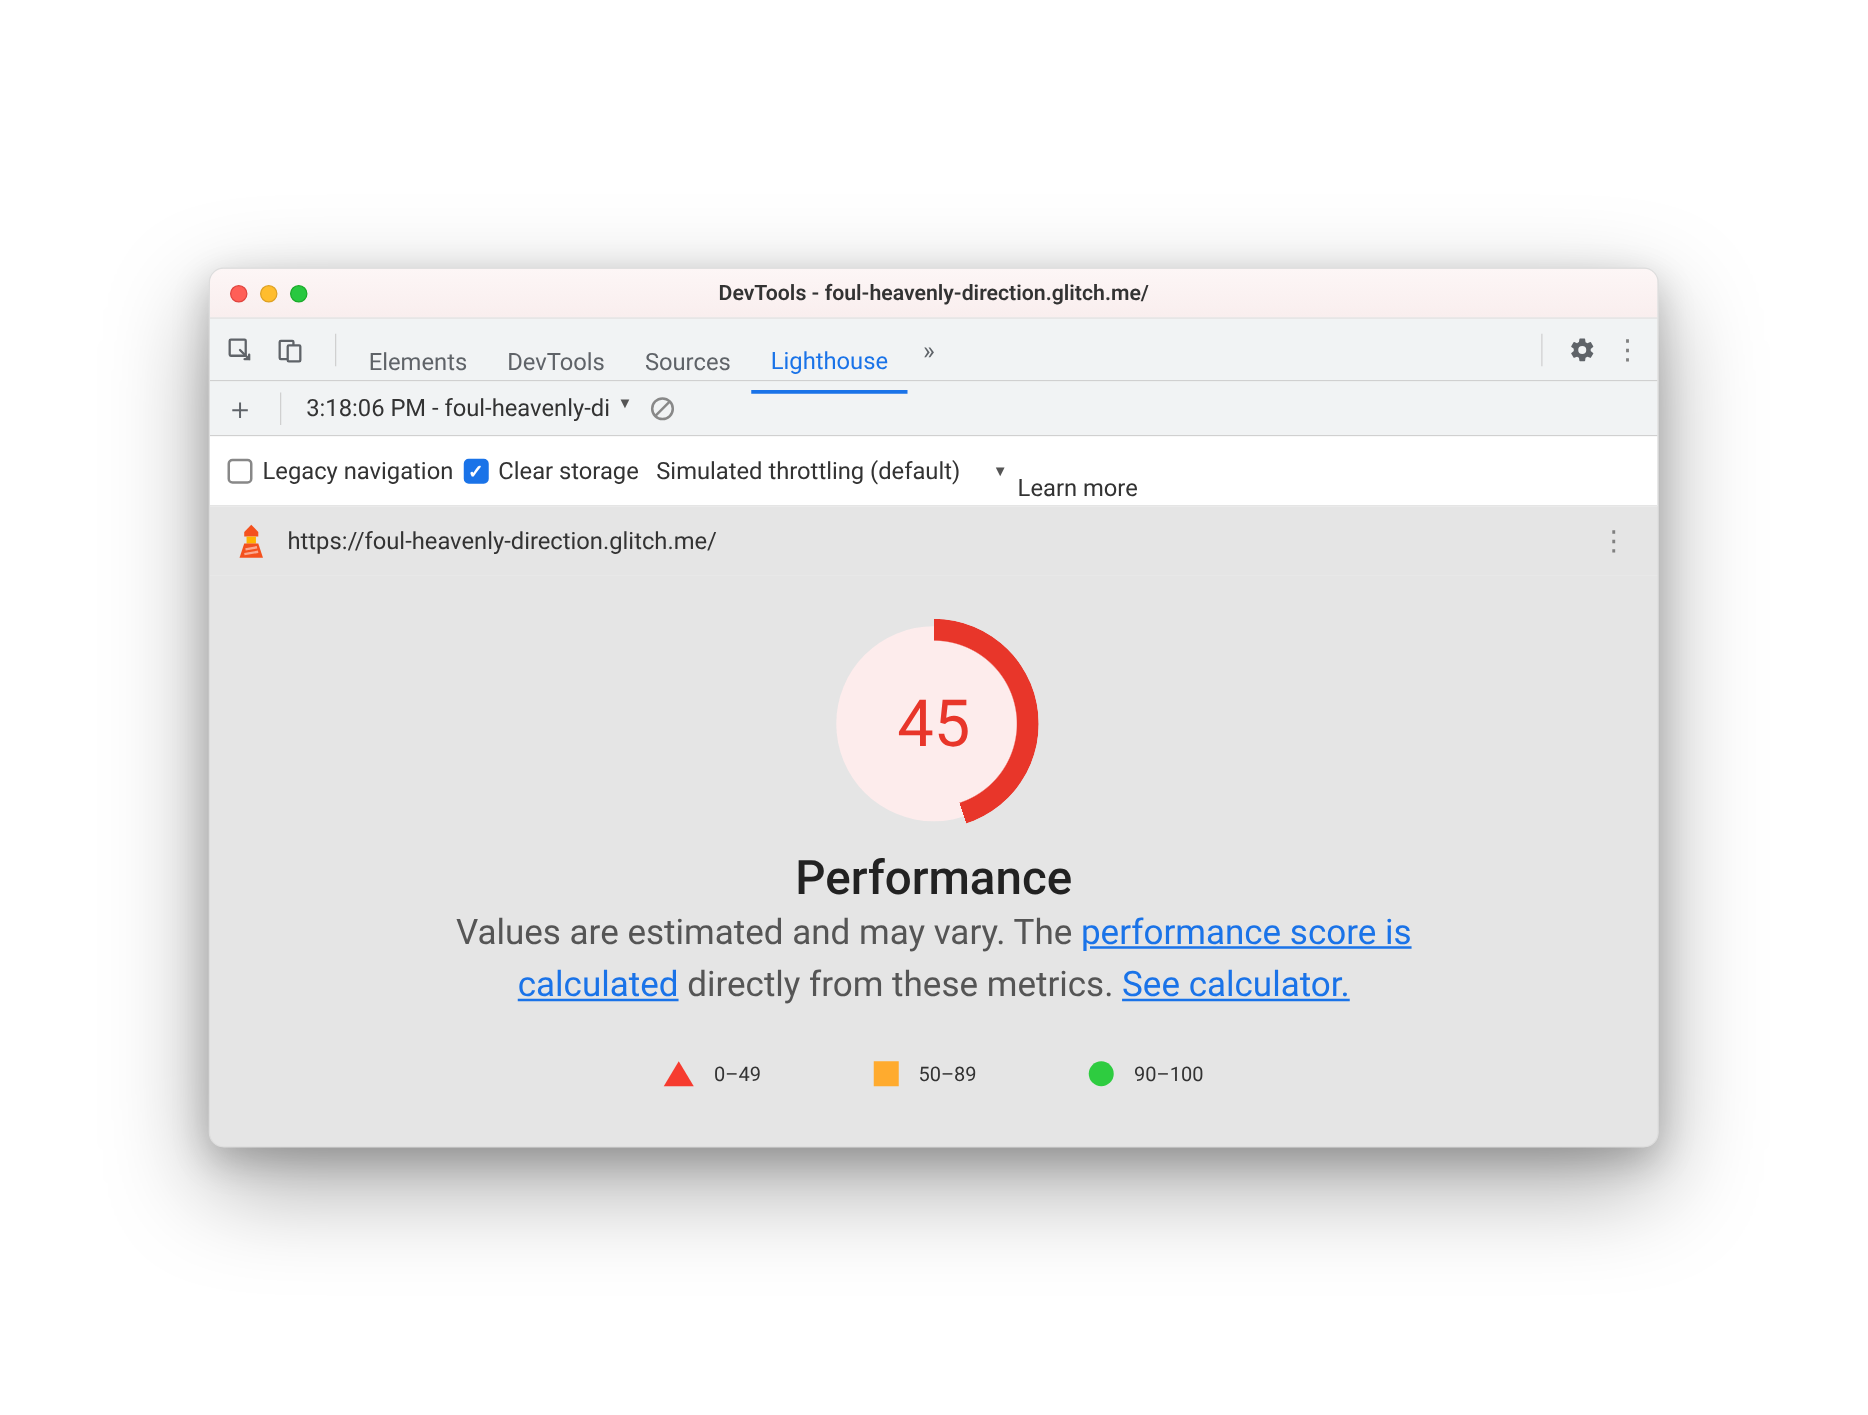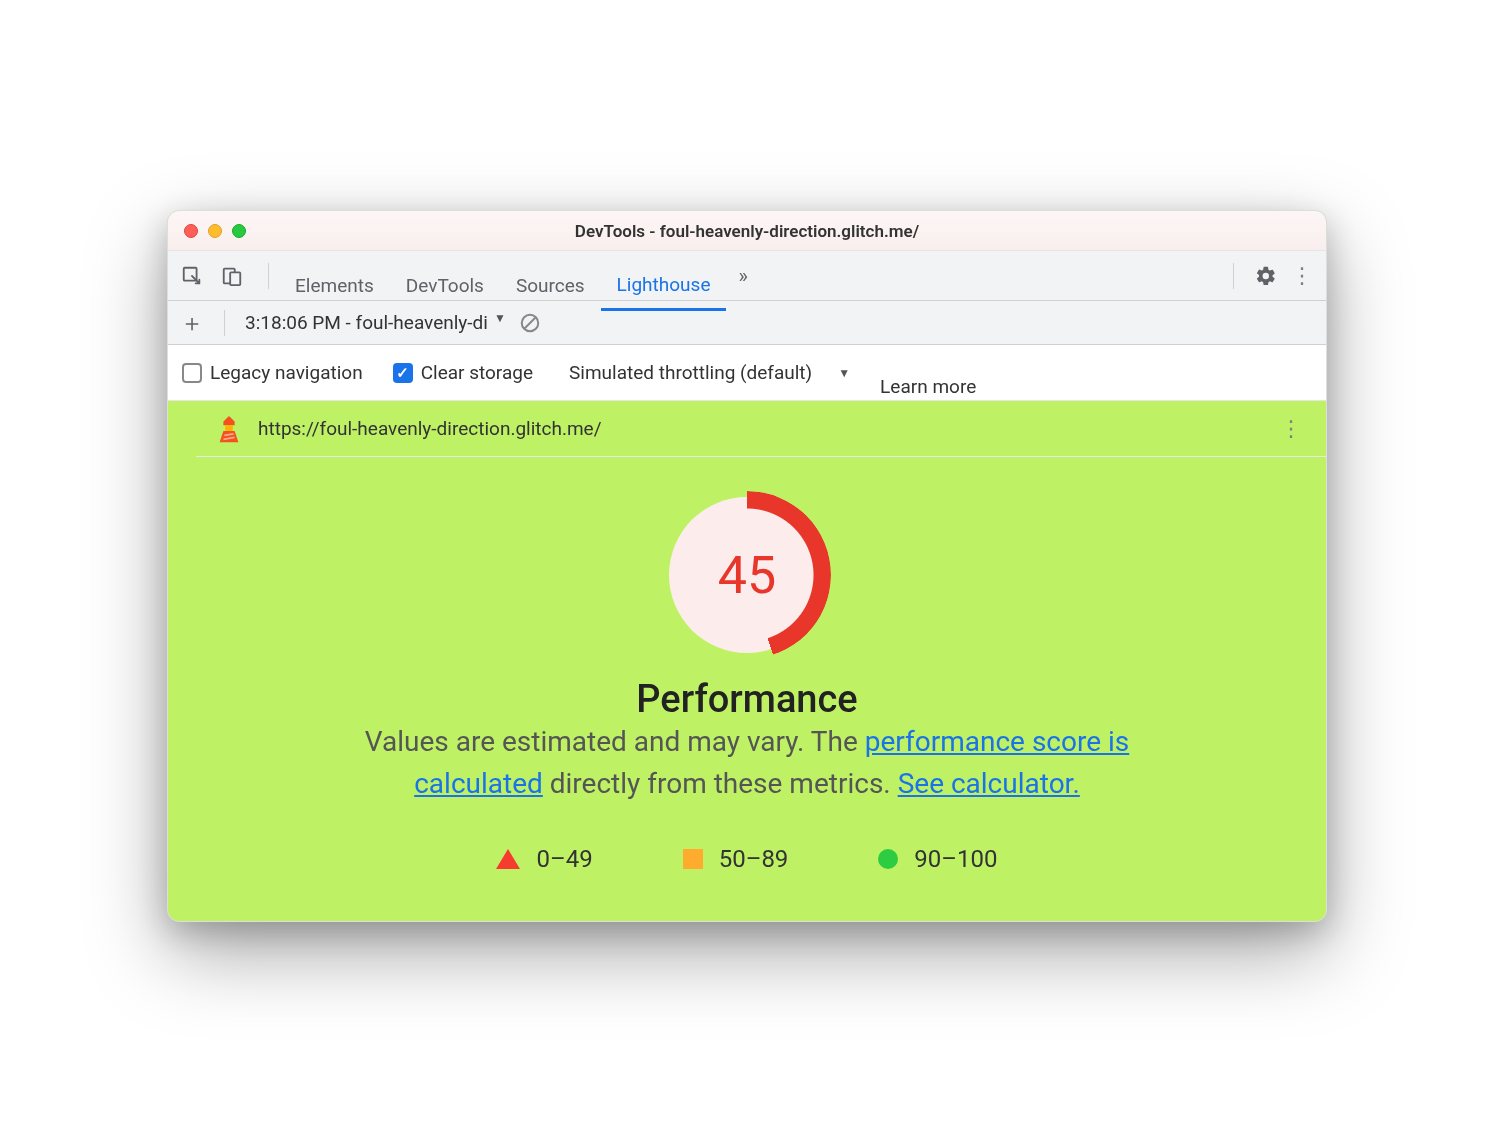--- a/index.html
+++ b/index.html
@@ -9,21 +9,21 @@
     display: flex;
     align-items: center;
     justify-content: center;
     min-height: 1132px;
   }
   .window {
     width: 1160px;
     border-radius: 12px;
     box-shadow: 0 30px 80px rgba(0,0,0,0.35), 0 10px 30px rgba(0,0,0,0.2);
     overflow: hidden;
-    background: #bef264;
+    background: #e5e5e5;
     border: 1px solid #ddd;
   }
   .titlebar {
     height: 40px;
     background: linear-gradient(#fdf6f6, #f9eeee);
     display: flex;
     align-items: center;
     position: relative;
     border-bottom: 1px solid #e5e5e5;
   }
@@ -61,40 +61,40 @@
   }
   .plus { font-size: 24px; font-weight: 300; cursor: pointer; }
   .report-select {
     display: flex; align-items: flex-start; gap: 6px;
     color: #333; max-width: 340px; overflow: hidden; white-space: nowrap;
     cursor: pointer;
   }
   .triangle-down { font-size: 12px; color: #555; }
 
   .options {
-    display: flex; align-items: center; gap: 30px;
+    display: flex; align-items: center; gap: 8px;
     background: #fff; height: 56px;
     border-bottom: 1px solid #e5e5e5;
     padding: 0 14px; font-size: 19px; color: #333;
   }
   .checkbox {
     width: 20px; height: 20px; border: 2px solid #888; border-radius: 4px;
     display: inline-flex; align-items: center; justify-content: center;
     cursor: pointer; flex-shrink: 0;
   }
   .checkbox.checked { background: #1a73e8; border-color: #1a73e8; }
   .checkbox.checked::after { content: "✓"; color: #fff; font-size: 15px; font-weight: bold; }
   .opt-group { display: flex; align-items: center; gap: 8px; }
   .learn-more { cursor: pointer; color: #333; margin-top: 28px; }
   .tri { font-size: 12px; color: #555; }
 
   .urlrow {
     display: flex; align-items: center; gap: 14px;
     height: 56px; border-bottom: 1px solid #e8e8e8;
-    padding: 0 18px; font-size: 19px; color: #333; margin-left: 28px;
+    padding: 0 18px; font-size: 19px; color: #333;
   }
   .lighthouse-logo { width: 30px; height: 30px; flex-shrink: 0; }
   .url { flex: 1; }
   .kebab { color: #808080; font-size: 22px; cursor: pointer; padding: 0 6px; }
 
   .report { padding: 40px 40px 48px; text-align: center; }
   .gauge-wrap { display: flex; justify-content: center; margin-bottom: 24px; }
   .gauge {
     width: 156px; height: 156px; position: relative;
   }
@@ -109,21 +109,21 @@
     mask: radial-gradient(circle, transparent 66px, black 67px);
   }
   .gauge-score {
     position: absolute; inset: 0; display: flex; align-items: center; justify-content: center;
     font-size: 52px; font-weight: 400; color: #e8362a;
   }
   .perf-title { font-size: 38px; font-weight: 500; color: #222; }
   .desc { font-size: 28px; color: #555; max-width: 820px; margin: 0 auto 40px; line-height: 1.5; }
   .desc a { color: #1a73e8; text-decoration: underline; cursor: pointer; }
 
-  .legend { display: flex; justify-content: center; gap: 90px; font-size: 24px; color: #333; }
+  .legend { display: flex; justify-content: center; gap: 90px; font-size: 16px; color: #333; }
   .legend-item { display: flex; align-items: center; gap: 16px; }
   .tri-icon {
     width: 0; height: 0; border-left: 12px solid transparent; border-right: 12px solid transparent;
     border-bottom: 20px solid #f63b2f;
   }
   .sq-icon { width: 20px; height: 20px; background: #ffab2e; }
   .circ-icon { width: 20px; height: 20px; border-radius: 50%; background: #2ecc40; }
 </style>
 </head>
 <body>

